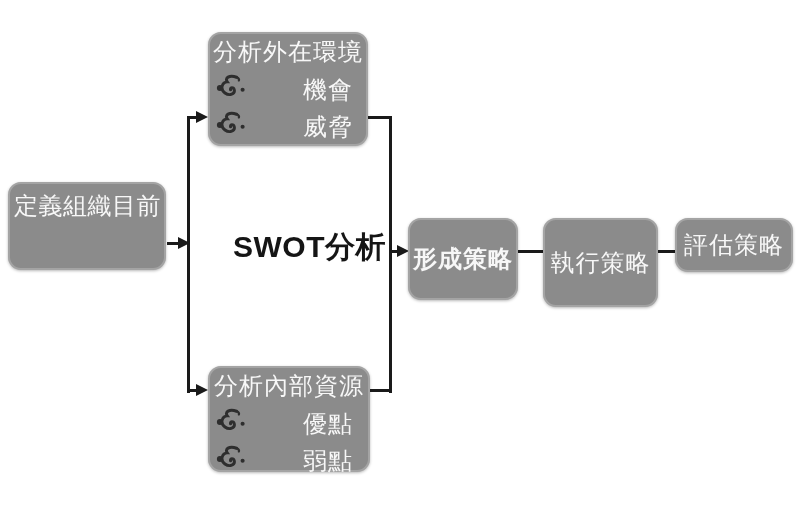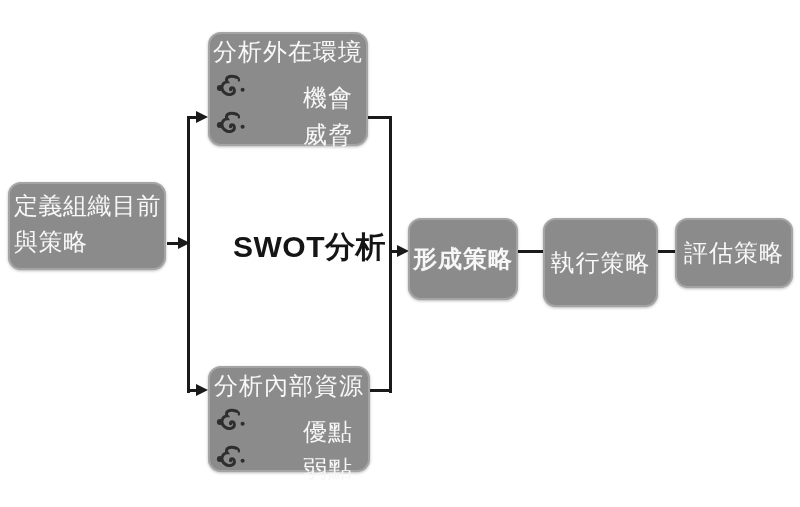--- a/index.html
+++ b/index.html
@@ -34,21 +34,21 @@
   }
   .panel-title{
     text-align:center;
     font-size:24px;line-height:30px;
     padding-top:5px;
     letter-spacing:1px;
   }
   .bullet-row{position:relative;height:34px;margin-top:3px;}
   .orn{position:absolute;left:8px;top:4px;color:var(--ornament,#2e2e2e);}
   .bullet-label{
-    position:absolute;left:95px;top:12px;
+    position:absolute;left:95px;top:4px;
     font-size:24px;line-height:32px;letter-spacing:1px;
   }
   .flow-box{
     display:flex;align-items:center;justify-content:center;
     font-size:24px;letter-spacing:1px;
   }
   .swot-label{
     position:absolute;left:200px;top:227px;width:186px;
     text-align:right;
     font-size:30px;font-weight:600;
@@ -64,21 +64,20 @@
     border-left:12px solid var(--connector,#1a1a1a);
   }
 </style>
 </head>
 <body>
 
 <div class="diagram">
 
   <div class="gbox mission-box">
     <div>定義組織目前</div>
-    <div>與策略</div>
   </div>
 
   <div class="hline" style="left:167px;top:242px;width:13px;"></div>
   <div class="ah" style="left:178px;top:237px;"></div>
 
   <div class="vline" style="left:187px;top:116px;height:277px;"></div>
 
   <div class="hline" style="left:187px;top:116px;width:10px;"></div>
   <div class="ah" style="left:196px;top:111px;"></div>
 
@@ -139,17 +138,17 @@
   <div class="ah" style="left:397px;top:245px;"></div>
 
   <div class="gbox flow-box" style="left:408px;top:218px;width:110px;height:82px;font-weight:bold;">
     <span>形成策略</span>
   </div>
   <div class="hline" style="left:518px;top:250px;width:25px;"></div>
   <div class="gbox flow-box" style="left:543px;top:218px;width:115px;height:89px;">
     <span>執行策略</span>
   </div>
   <div class="hline" style="left:658px;top:250px;width:17px;"></div>
-  <div class="gbox flow-box" style="left:675px;top:218px;width:118px;height:70px;">
+  <div class="gbox flow-box" style="left:675px;top:218px;width:118px;height:54px;">
     <span>評估策略</span>
   </div>
 
 </div>
 
 </body></html>

